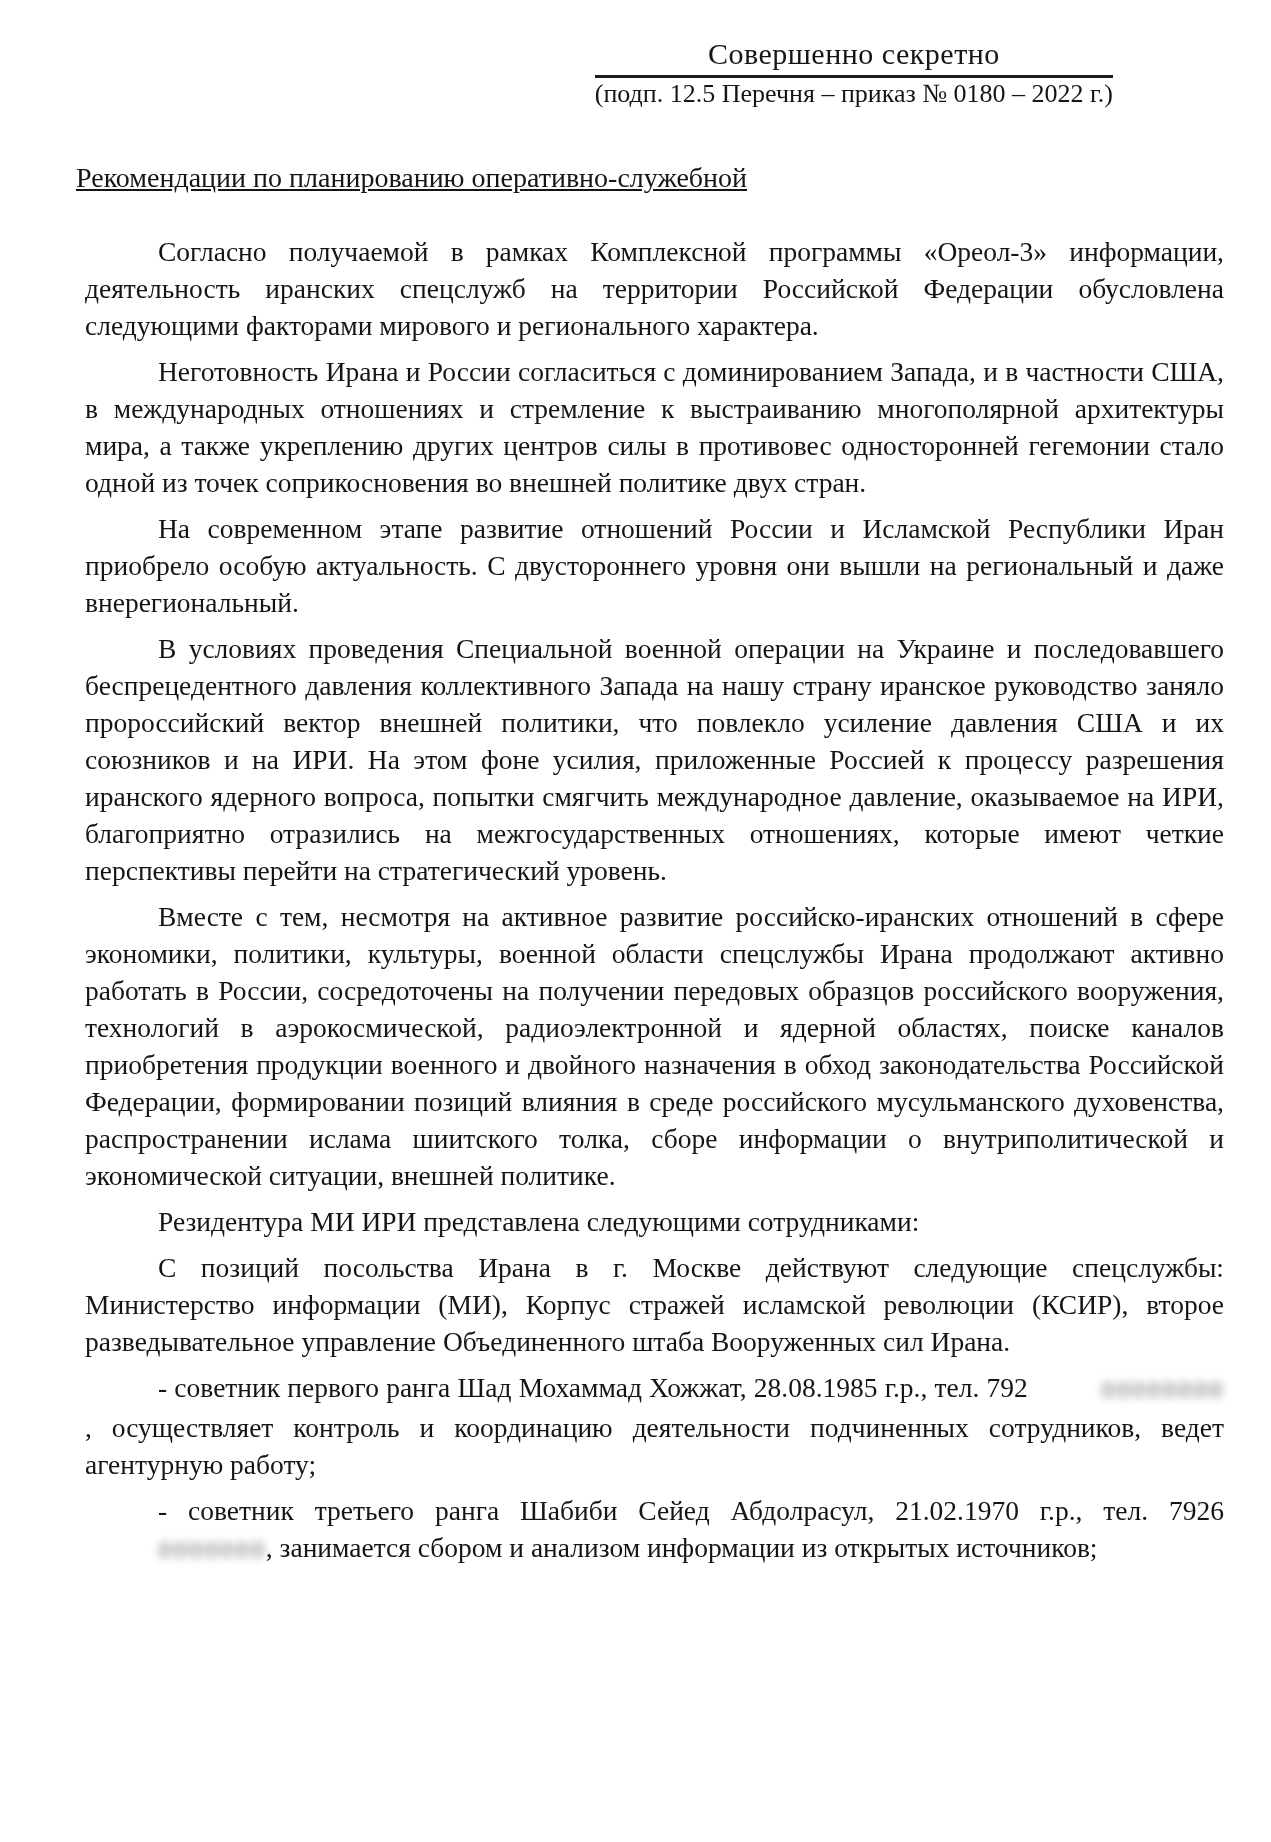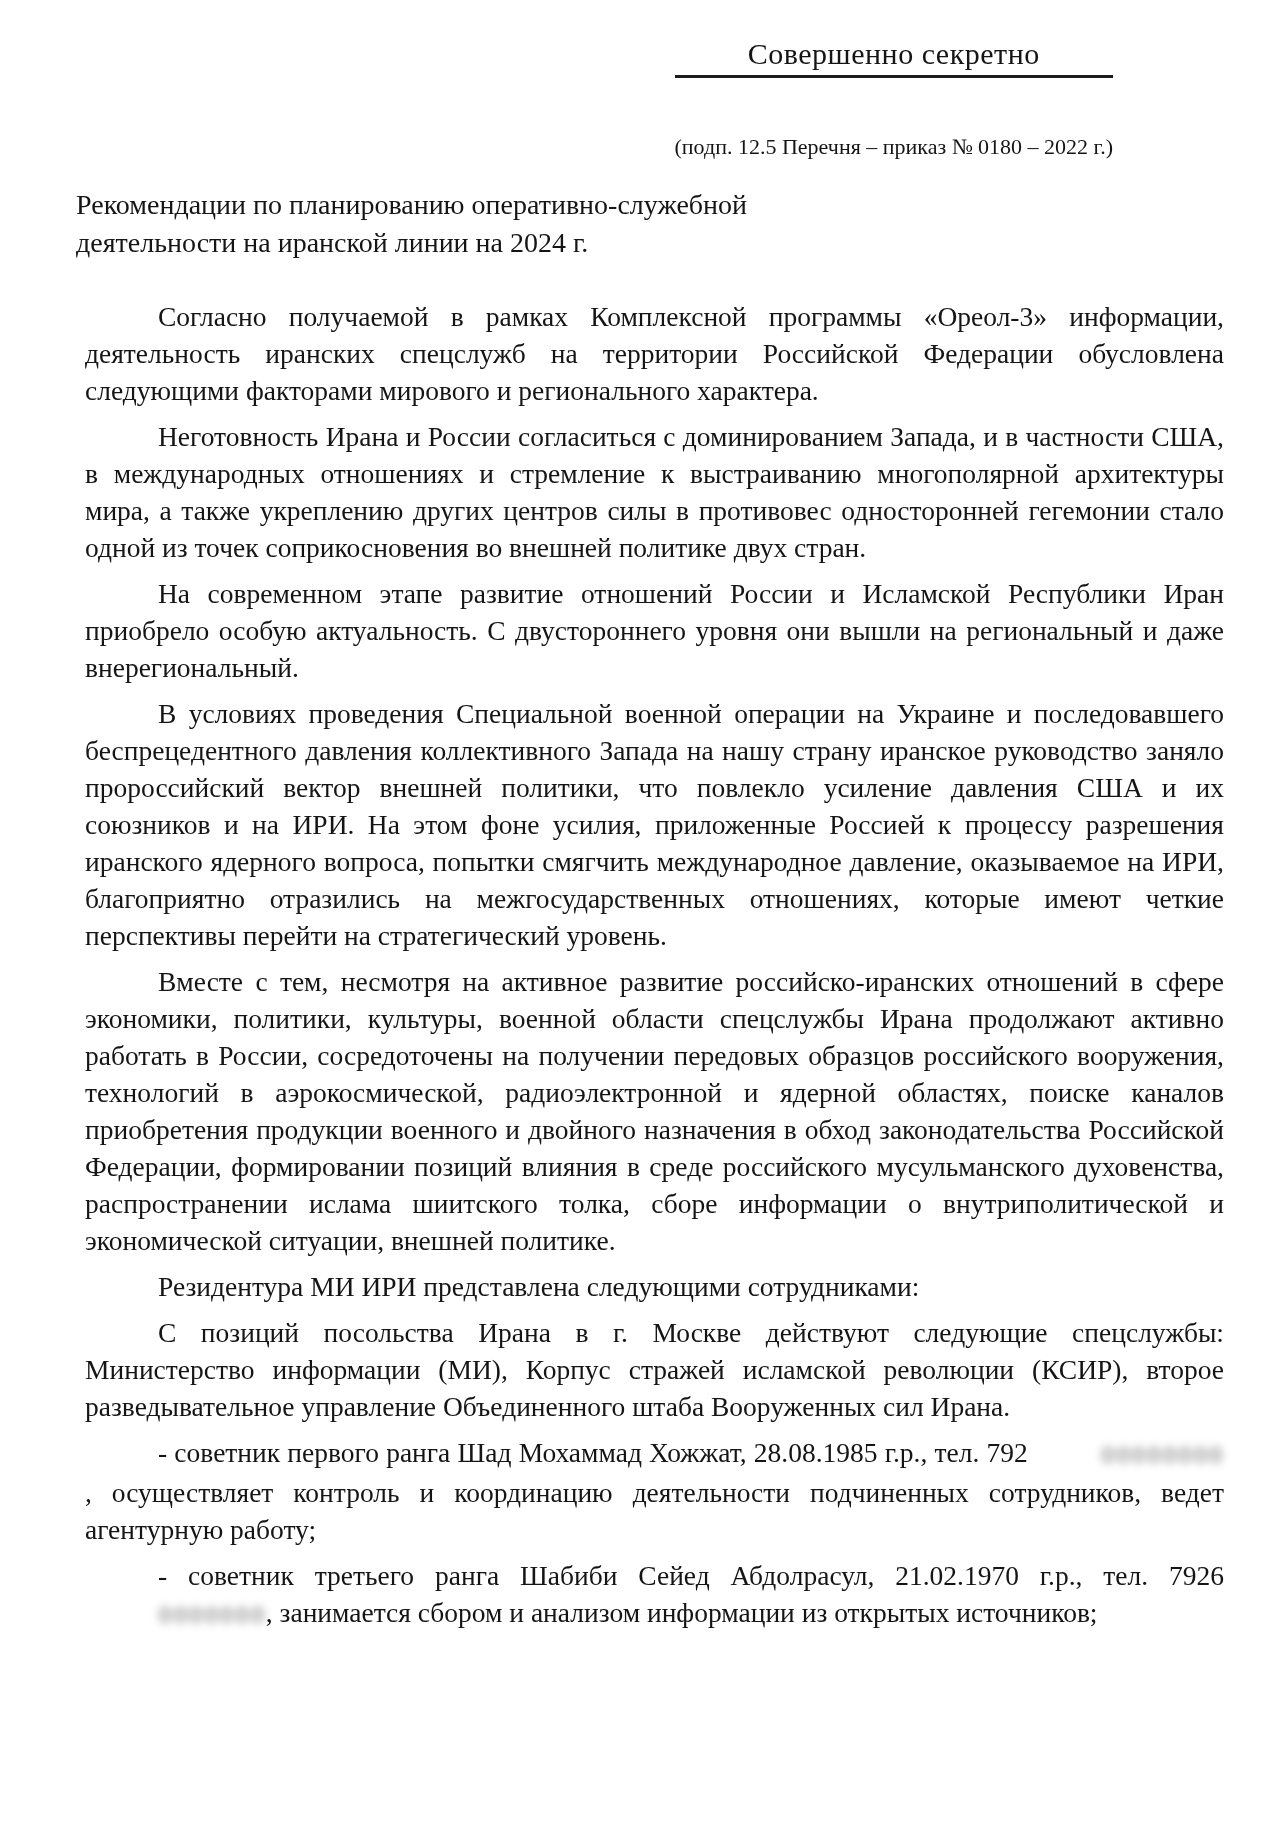--- a/index.html
+++ b/index.html
@@ -31,31 +31,31 @@
     display: block;
     font-size: 30px;
     line-height: 36px;
     letter-spacing: 0.5px;
     padding: 0 8px 3px 8px;
     border-bottom: 3px solid #1c1c1c;
     white-space: nowrap;
   }
   .classification-note {
     display: block;
-    font-size: 22px;
+    font-size: 26px;
     line-height: 26px;
-    padding-top: 11px;
+    padding-top: 3px;
     white-space: nowrap;
-    margin-top: 45px;
   }
   .doc-title {
-    margin: 26px 0 0 0;
+    margin: 52px 0 0 0;
     font-size: 28px;
     line-height: 38px;
     text-align: left;
+    text-decoration: underline;
   }
   .doc-body {
     margin-top: 36px;
     font-size: 27.5px;
     line-height: 37px;
     text-align: justify;
     text-justify: inter-word;
   }
   .para {
     margin: 9px;
@@ -76,21 +76,20 @@
 
 <div class="page">
 
   <div class="classification-block">
     <span class="classification">Совершенно секретно</span>
     <span class="classification-note">(подп. 12.5 Перечня – приказ № 0180 – 2022 г.)</span>
   </div>
 
   <div class="doc-title">
     <div>Рекомендации по планированию оперативно-служебной</div>
-    <div>деятельности на иранской линии на 2024 г.</div>
   </div>
 
   <div class="doc-body" id="doc-body">
       <p class="para">Согласно получаемой в рамках Комплексной программы «Ореол-3» информации, деятельность иранских спецслужб на территории Российской Федерации обусловлена следующими факторами мирового и регионального характера.</p>
       <p class="para">Неготовность Ирана и России согласиться с доминированием Запада, и в частности США, в международных отношениях и стремление к выстраиванию многополярной архитектуры мира, а также укреплению других центров силы в противовес односторонней гегемонии стало одной из точек соприкосновения во внешней политике двух стран.</p>
       <p class="para">На современном этапе развитие отношений России и Исламской Республики Иран приобрело особую актуальность. С двустороннего уровня они вышли на региональный и даже внерегиональный.</p>
       <p class="para">В условиях проведения Специальной военной операции на Украине и последовавшего беспрецедентного давления коллективного Запада на нашу страну иранское руководство заняло пророссийский вектор внешней политики, что повлекло усиление давления США и их союзников и на ИРИ. На этом фоне усилия, приложенные Россией к процессу разрешения иранского ядерного вопроса, попытки смягчить международное давление, оказываемое на ИРИ, благоприятно отразились на межгосударственных отношениях, которые имеют четкие перспективы перейти на стратегический уровень.</p>
       <p class="para">Вместе с тем, несмотря на активное развитие российско-иранских отношений в сфере экономики, политики, культуры, военной области спецслужбы Ирана продолжают активно работать в России, сосредоточены на получении передовых образцов российского вооружения, технологий в аэрокосмической, радиоэлектронной и ядерной областях, поиске каналов приобретения продукции военного и двойного назначения в обход законодательства Российской Федерации, формировании позиций влияния в среде российского мусульманского духовенства, распространении ислама шиитского толка, сборе информации о внутриполитической и экономической ситуации, внешней политике.</p>
       <p class="para">Резидентура МИ ИРИ представлена следующими сотрудниками:</p>
       <p class="para">С позиций посольства Ирана в г. Москве действуют следующие спецслужбы: Министерство информации (МИ), Корпус стражей исламской революции (КСИР), второе разведывательное управление Объединенного штаба Вооруженных сил Ирана.</p>

